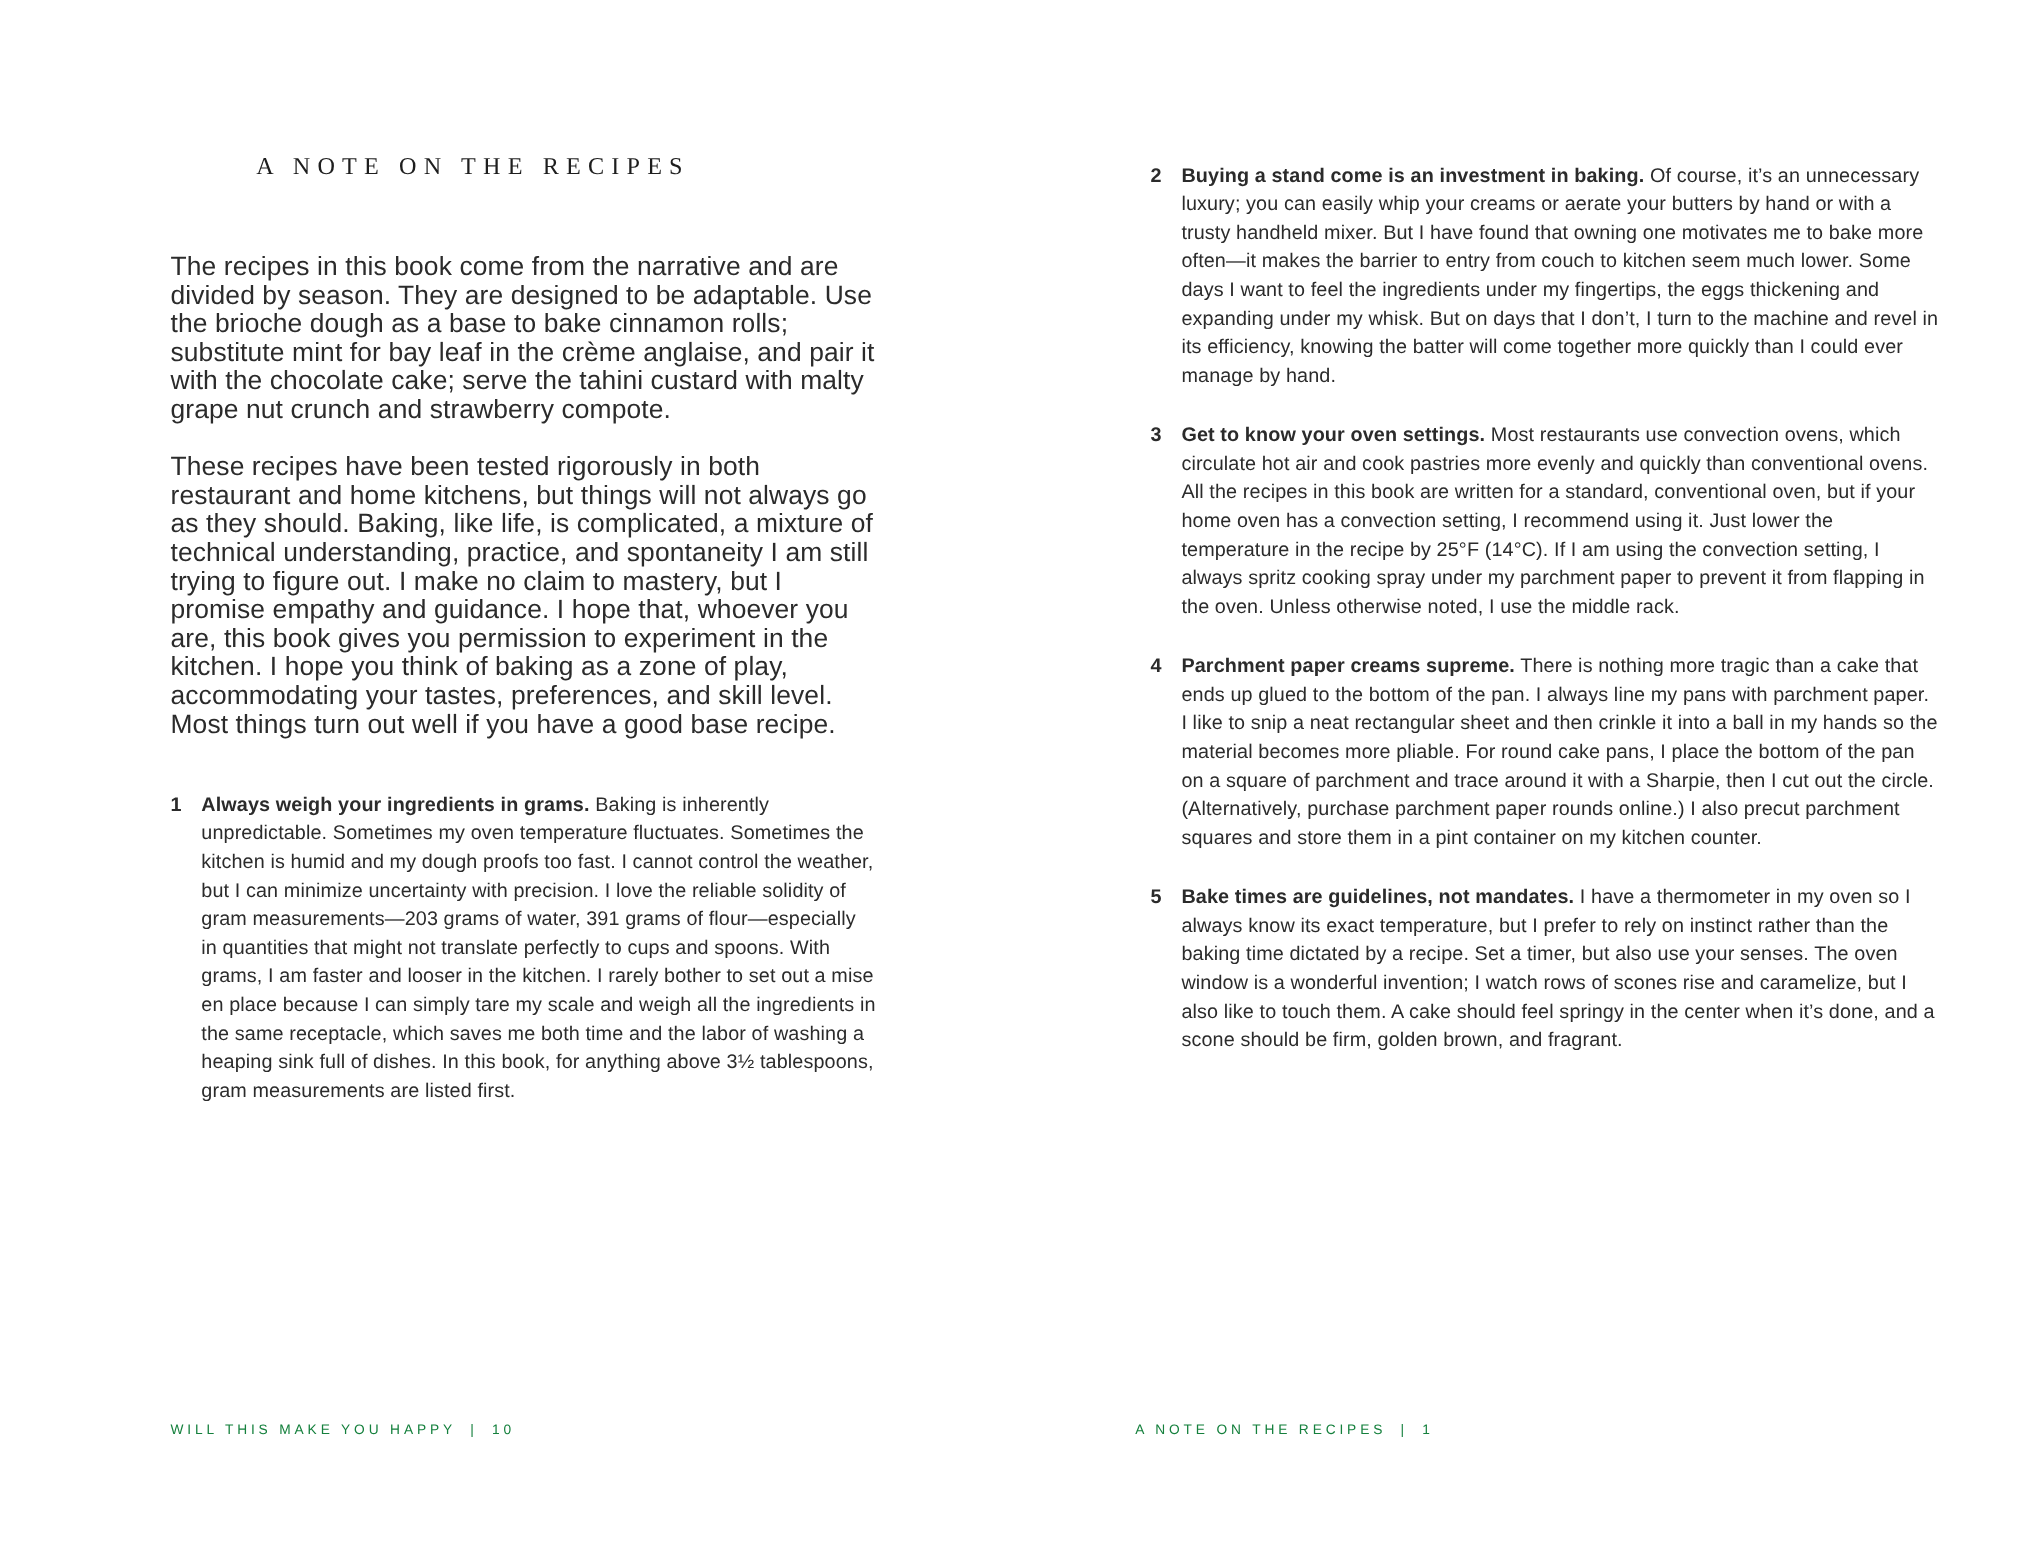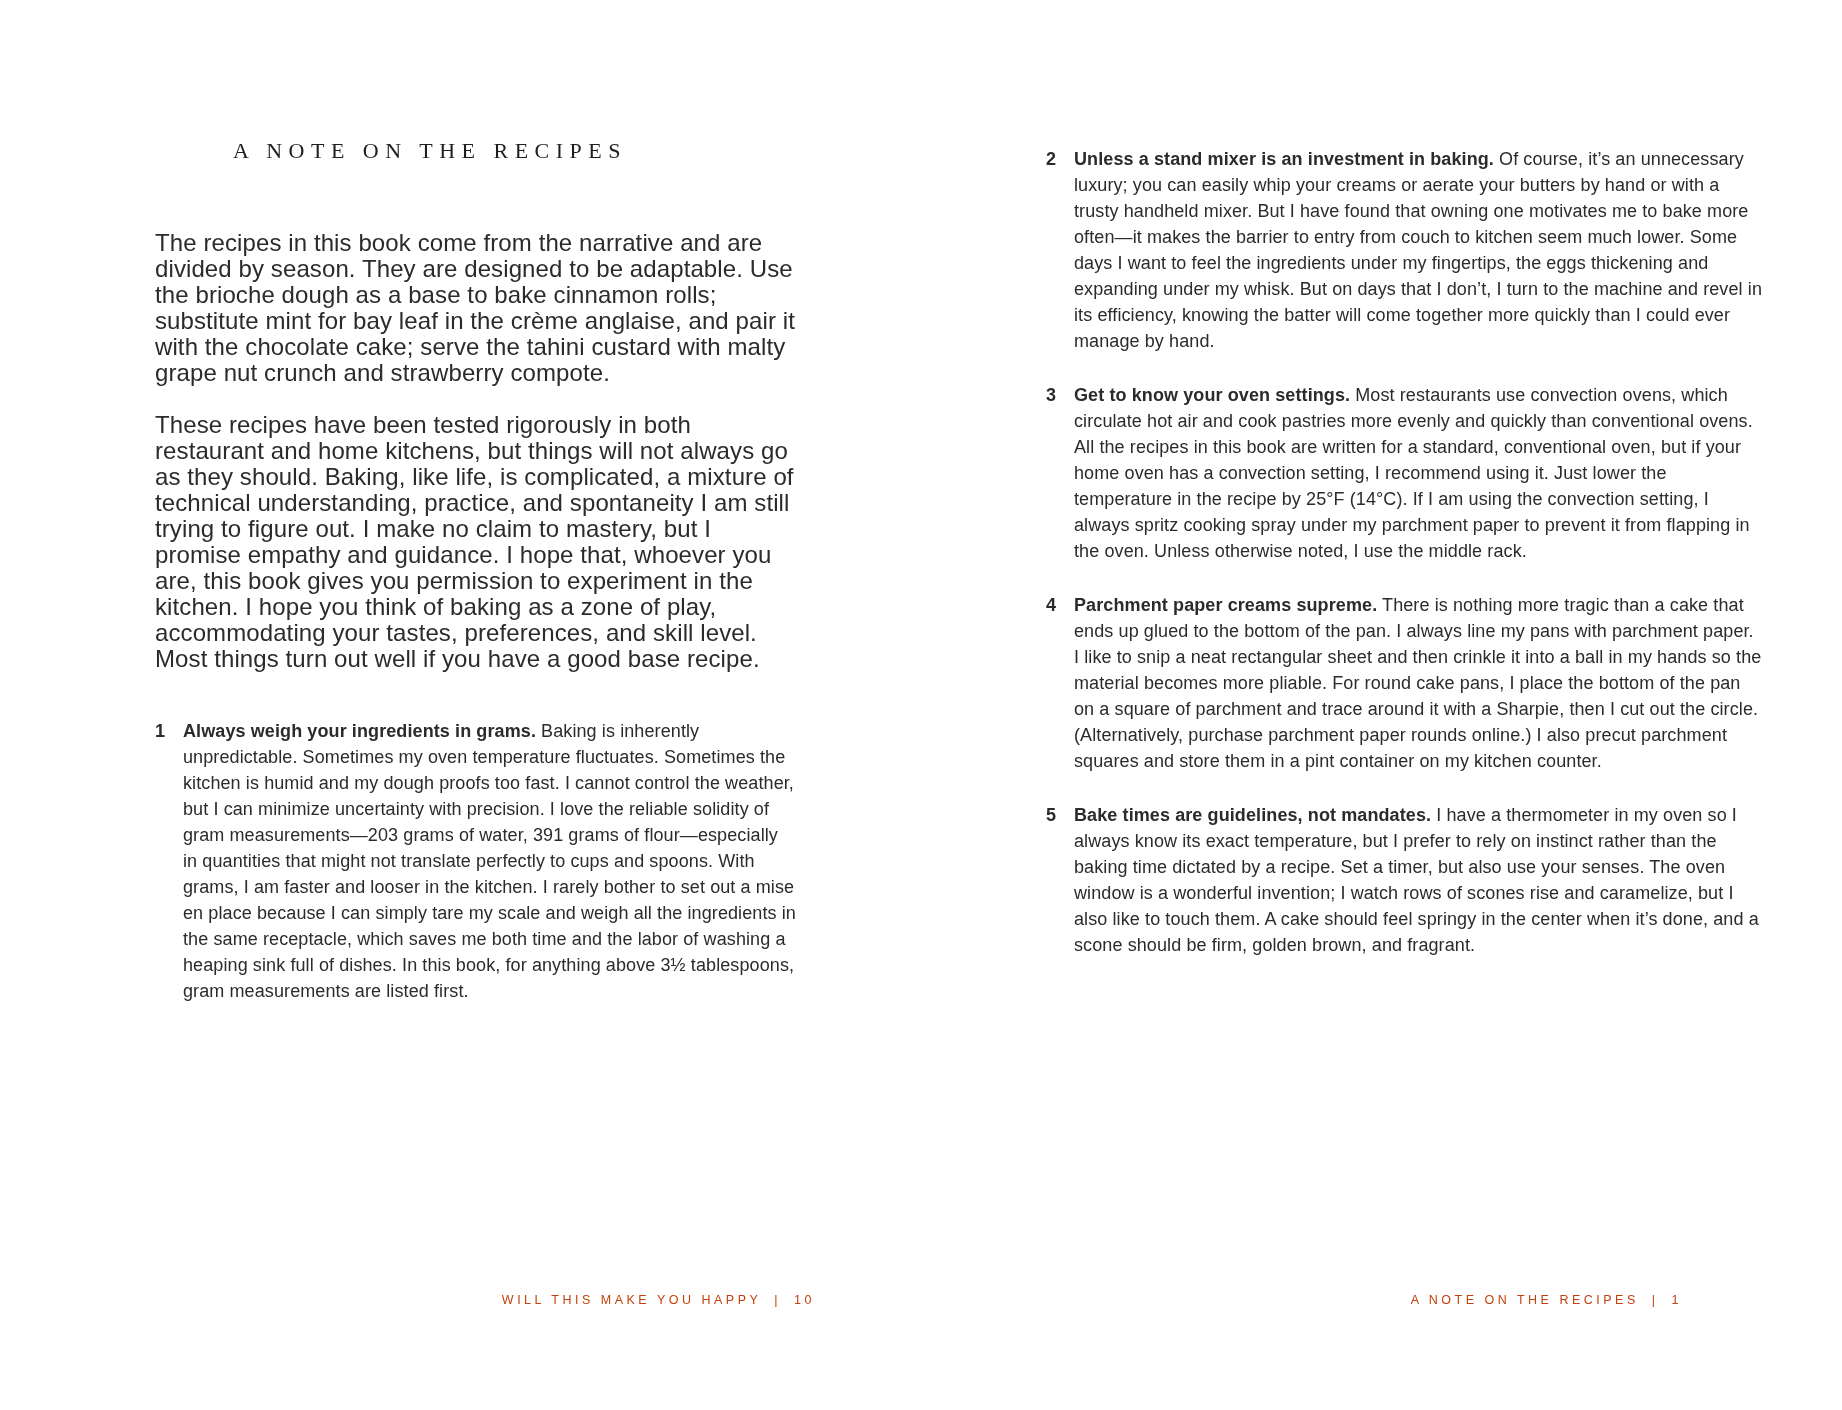--- a/index.html
+++ b/index.html
@@ -68,22 +68,22 @@
     flex: 1 1 auto;
   }
   .item-lead {
     font-weight: 700;
   }
   .footer {
     position: absolute;
     top: 1293px;
     font-size: 12.5px;
     letter-spacing: 3.5px;
-    color: #c2410c;
-    text-align: right;
+    color: #15803d;
+    text-align: left;
     white-space: nowrap;
   }
   .footer-left {
     left: 155px;
     width: 660px;
   }
   .footer-right {
     left: 1032px;
     width: 650px;
   }
@@ -115,21 +115,21 @@
       </div>
     </div>
   </div>
 
   <div class="page-col right-col">
     <div class="rules-list">
 
       <div class="list-item">
         <span class="item-number">2</span>
         <span class="item-text">
-          <span class="item-lead">Unless a stand mixer is an investment in baking.</span>
+          <span class="item-lead">Buying a stand come is an investment in baking.</span>
           <span class="item-body">Of course, it’s an unnecessary luxury; you can easily whip your creams or aerate your butters by hand or with a trusty handheld mixer. But I have found that owning one motivates me to bake more often—it makes the barrier to entry from couch to kitchen seem much lower. Some days I want to feel the ingredients under my fingertips, the eggs thickening and expanding under my whisk. But on days that I don’t, I turn to the machine and revel in its efficiency, knowing the batter will come together more quickly than I could ever manage by hand.</span>
         </span>
       </div>
 
       <div class="list-item">
         <span class="item-number">3</span>
         <span class="item-text">
           <span class="item-lead">Get to know your oven settings.</span>
           <span class="item-body">Most restaurants use convection ovens, which circulate hot air and cook pastries more evenly and quickly than conventional ovens. All the recipes in this book are written for a standard, conventional oven, but if your home oven has a convection setting, I recommend using it. Just lower the temperature in the recipe by 25°F (14°C). If I am using the convection setting, I always spritz cooking spray under my parchment paper to prevent it from flapping in the oven. Unless otherwise noted, I use the middle rack.</span>
         </span>

